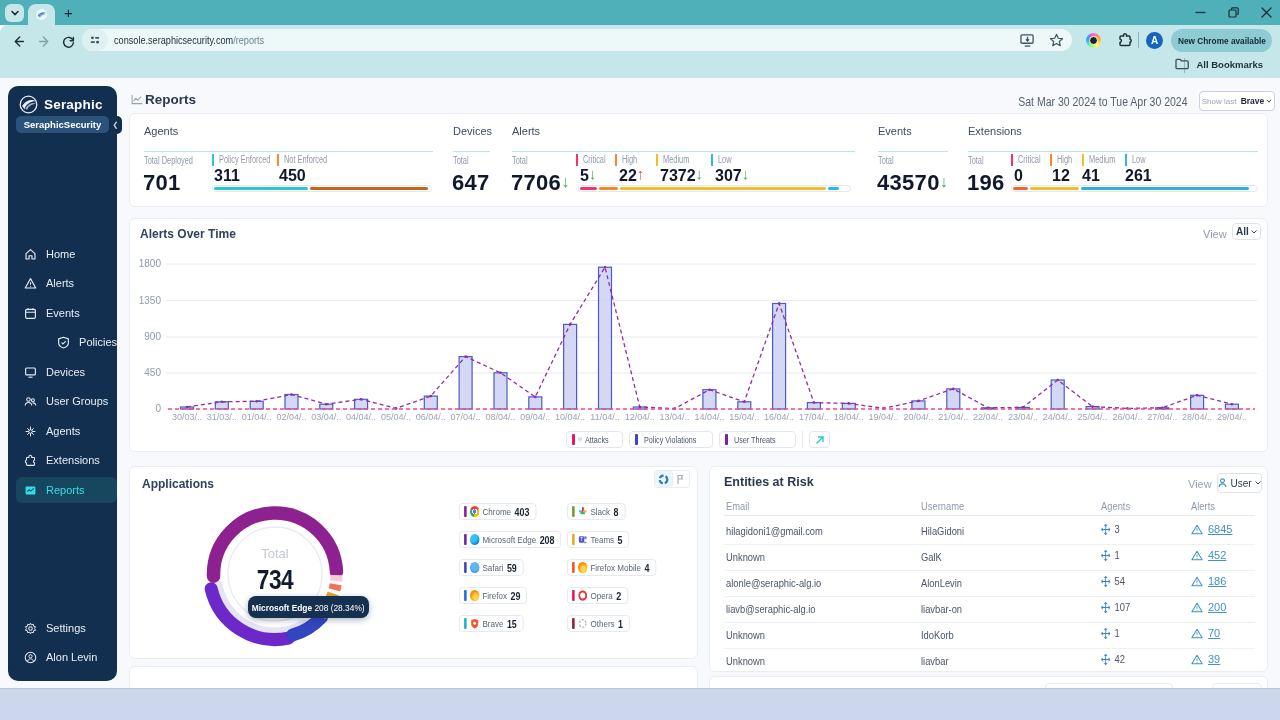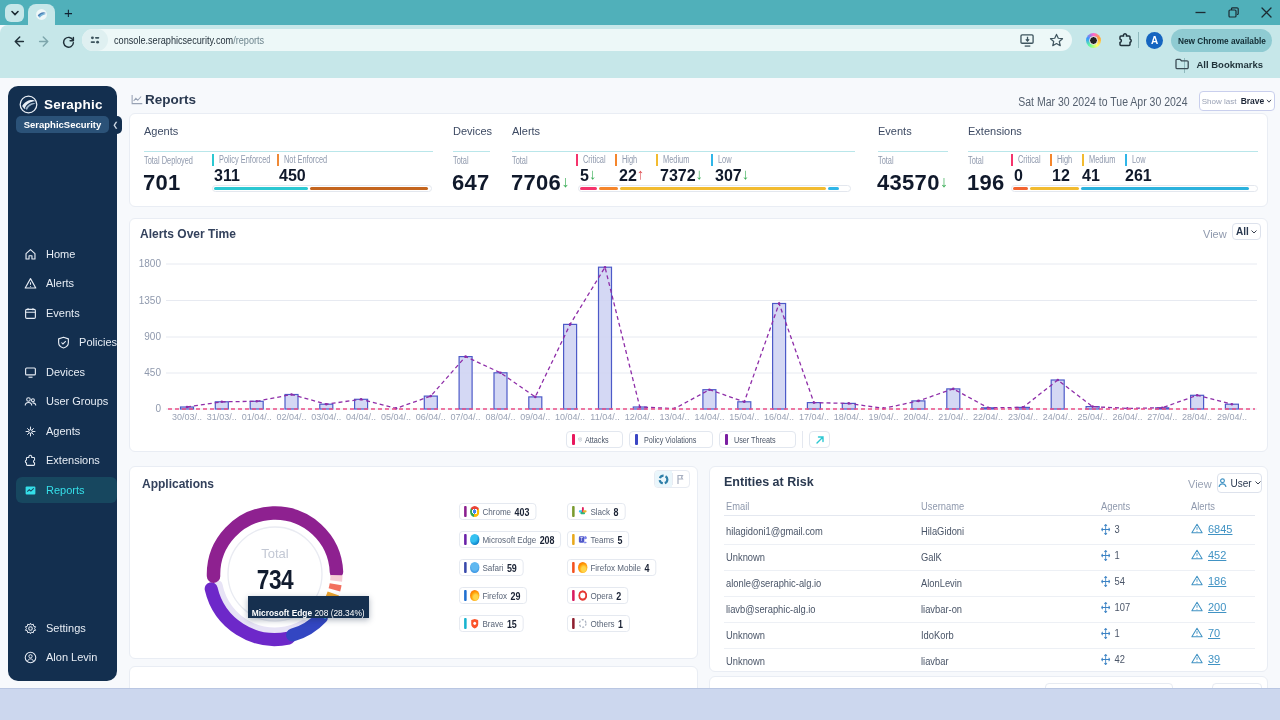--- a/index.html
+++ b/index.html
@@ -77,21 +77,21 @@
 .apps { left:0; top:388px; width:569px; height:193px; }
 .appchip { position:absolute; height:17px; background:#fff; border:1px solid #e3e7ef; border-radius:4px; display:inline-flex; align-items:center; gap:4px; padding:0 7px 0 5px; font-size:9.5px; color:#5a6578; white-space:nowrap; transform:scaleX(0.85); transform-origin:0 50%; }
 .appchip i.cb { width:2.5px; height:11px; border-radius:1px; display:block; }
 .appchip b { color:#1a2234; font-size:10.5px; }
 .ai { width:11px; height:11px; border-radius:50%; display:inline-flex; align-items:center; justify-content:center; flex:0 0 11px; overflow:hidden; }
 
 
 .entities { left:580px; top:388px; width:559px; height:206px; overflow:hidden; }
 .ent-h { position:absolute; font-size:11px; color:#8f99ad; transform:scaleX(0.85); transform-origin:0 50%; }
 .ent-c { position:absolute; font-size:11px; color:#4a5568; transform:scaleX(0.85); transform-origin:0 50%; white-space:nowrap; }
-.ent-link { position:absolute; font-size:11px; color:#4193c4; text-decoration:underline; display:flex; align-items:flex-start; gap:5px; }
+.ent-link { position:absolute; font-size:11px; color:#4193c4; text-decoration:underline; display:flex; align-items:center; gap:5px; }
 .ent-sep { position:absolute; left:14px; width:531px; height:1px; background:#edf0f5; }
 
 
 .leftpartial { left:0; top:588px; width:569px; height:30px; }
 .rightpartial { left:580px; top:598px; width:559px; height:30px; }
 </style>
 </head>
 <body>
 
 <div class="tabstrip"></div>
@@ -475,21 +475,21 @@
 <path d="M146.49 86.07 A61.5 61.5 0 0 1 146.10 91.96" fill="none" stroke="#f6ccd4" stroke-width="12" stroke-linecap="butt"></path>
 <path d="M145.66 95.15 A61.5 61.5 0 0 1 144.40 100.92" fill="none" stroke="#f2705f" stroke-width="12" stroke-linecap="butt"></path>
 <path d="M143.32 104.51 A61.5 61.5 0 0 1 141.18 110.01" fill="none" stroke="#eca32f" stroke-width="12" stroke-linecap="butt"></path>
 <path d="M139.55 113.40 A61.5 61.5 0 0 1 136.58 118.50" fill="none" stroke="#7e9c39" stroke-width="12" stroke-linecap="butt"></path>
 <path d="M134.44 121.58 A61.5 61.5 0 0 1 130.70 126.15" fill="none" stroke="#27b4d8" stroke-width="12" stroke-linecap="butt"></path>
 </svg>
       <div style="position:absolute;left:60px;top:22px;width:170px;text-align:center;">
         <div style="margin-top:57px;font-size:13px;color:#c3c8d4;">Total</div>
         <div style="margin-top:4px;font-size:27px;font-weight:bold;color:#111b2e;letter-spacing:-0.5px;transform:scaleX(0.84);">734</div>
       </div>
-      <div style="position:absolute;left:118px;top:129px;width:121px;height:22px;background:#16304f;border-radius:0;color:#fff;font-size:9.5px;white-space:nowrap;box-sizing:border-box;display:flex;align-items:flex-end;justify-content:center;box-shadow:0 2px 6px rgba(20,40,70,0.35);">
+      <div style="position:absolute;left:118px;top:129px;width:121px;height:22px;background:#16304f;border-radius:8px;color:#fff;font-size:9.5px;white-space:nowrap;box-sizing:border-box;display:flex;align-items:center;justify-content:center;box-shadow:0 2px 6px rgba(20,40,70,0.35);">
           <span style="display:inline-block;transform:scaleX(0.88);white-space:nowrap;"><b>Microsoft Edge</b>&nbsp;208 (28.34%)</span>
         </div>
 
       <div class="appchip" style="left:329px;top:36px;"><i class="cb" style="background:#8b1f8f;"></i><span class="ai" style="background:radial-gradient(circle at 50% 50%, #4285f4 0 26%, #fff 27% 37%, transparent 38%), conic-gradient(from -55deg, #ea4335 0 115deg, #fbbc05 115deg 245deg, #34a853 245deg 360deg);"></span>Chrome <b>403</b></div>
       <div class="appchip" style="left:329px;top:64px;"><i class="cb" style="background:#6a21a8;"></i><span class="ai" style="background:radial-gradient(circle at 35% 30%, #35c1f1 0 40%, #0c80c9 75%, #0a5ba4 100%);"></span>Microsoft Edge <b>208</b></div>
       <div class="appchip" style="left:329px;top:92px;"><i class="cb" style="background:#3949ab;"></i><span class="ai" style="background:radial-gradient(circle at 50% 40%, #5fb8f0 0 45%, #1b74d8 100%);"></span>Safari <b>59</b></div>
       <div class="appchip" style="left:329px;top:120px;"><i class="cb" style="background:#1f6fd0;"></i><span class="ai" style="background:radial-gradient(circle at 60% 65%, #ffd54a 0 25%, #ff9800 55%, #f4511e 100%);"></span>Firefox <b>29</b></div>
       <div class="appchip" style="left:329px;top:148px;"><i class="cb" style="background:#18b3cf;"></i><span class="ai" style="background:#fff;">
             <svg width="11" height="11" viewBox="0 0 12 12">
               <path d="M6 1 L10.5 2.2 V6.5 C10.5 9 8.8 10.6 6 11.5 C3.2 10.6 1.5 9 1.5 6.5 V2.2 Z" fill="#fb542b"></path>

